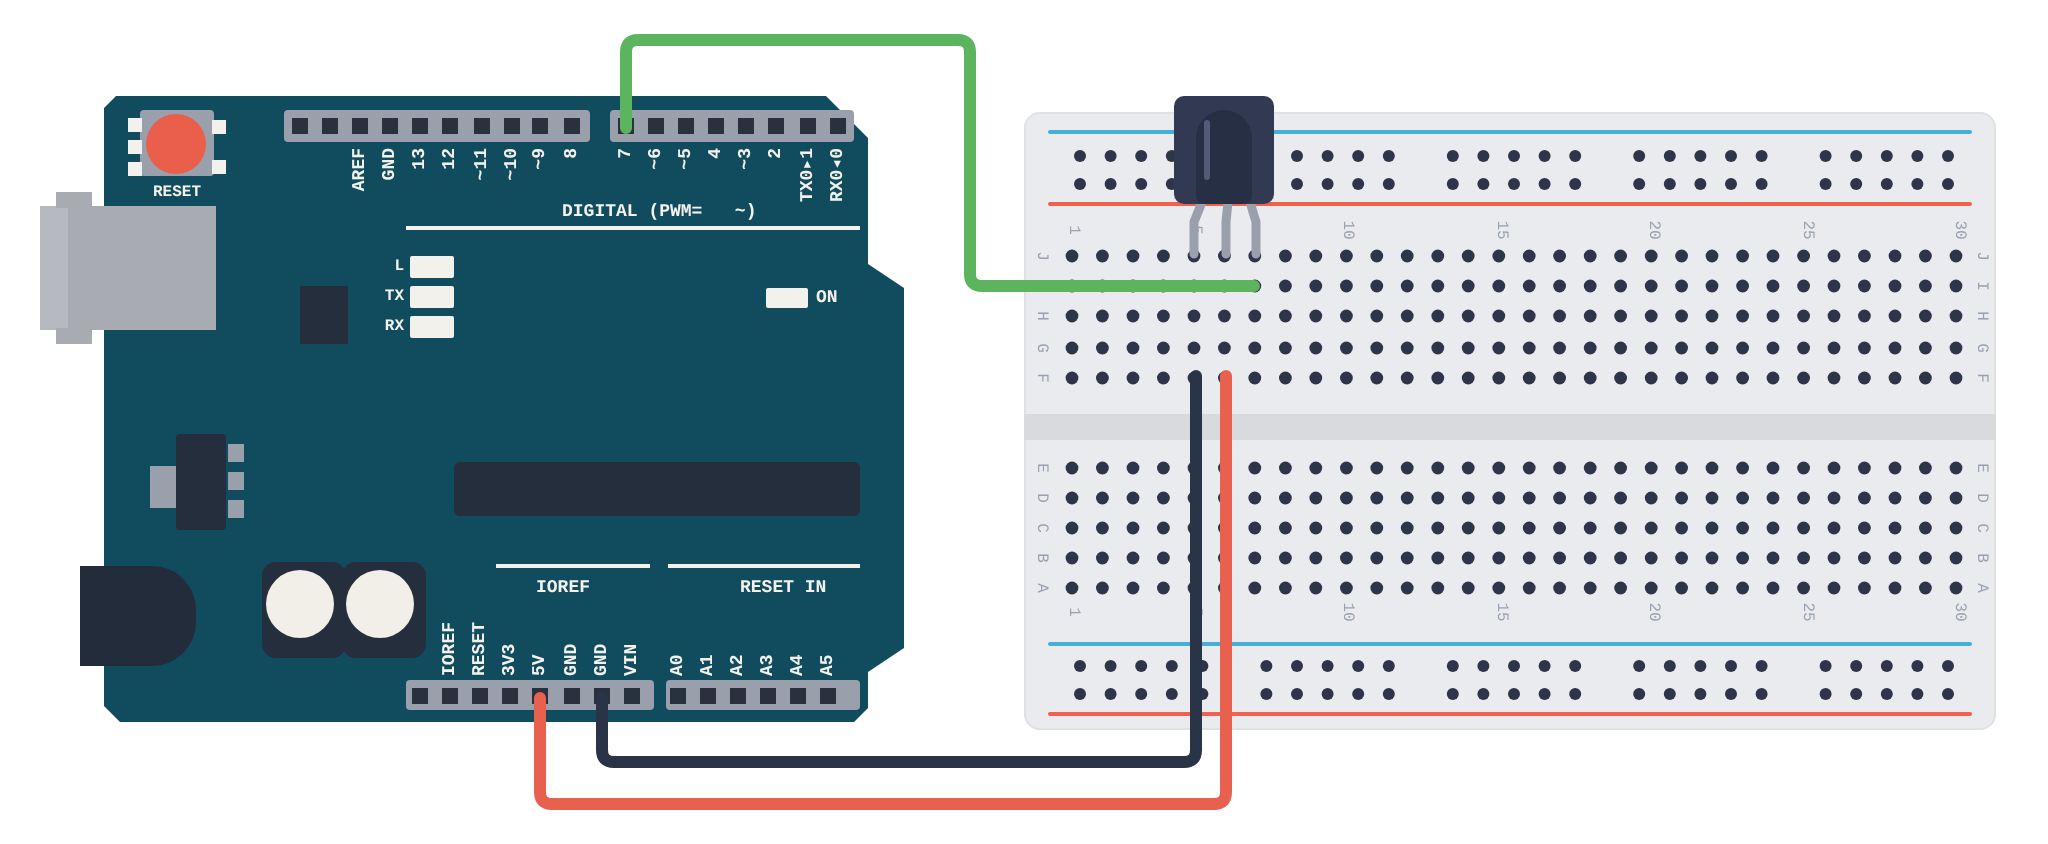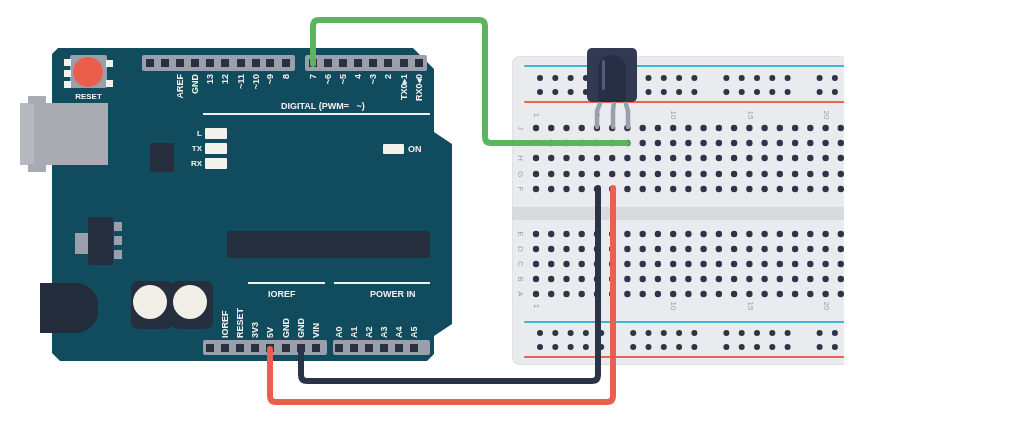--- a/index.html
+++ b/index.html
@@ -1,17 +1,17 @@
 <!DOCTYPE html>
 <html><head>
 <meta charset="utf-8">
 <style>
   html,body{margin:0;padding:0;background:#fff;}
-  .stage{position:relative;width:844px;height:422px;background:#ffffff;overflow:hidden;
-         font-family:Liberation Sans, sans-serif;}
+  .stage{position:relative;width:1024px;height:422px;background:#ffffff;overflow:hidden;
+         font-family:Liberation Mono, monospace;}
   .abs{position:absolute;}
   
   .arduino{left:52px;top:48px;width:400px;height:313px;background:var(--c-board_teal);
     clip-path:polygon(0px 6px,6px 0px,361px 0px,382px 21px,382px 84px,400px 96px,
                       400px 276px,382px 288px,382px 306px,375px 313px,8px 313px,0px 305px);}
   .usb{left:20px;top:103px;width:88px;height:62px;background:var(--c-usb_gray);}
   .usb-strip{left:20px;top:103px;width:14px;height:62px;background:#b6b9bf;}
   .usb-tab{width:18px;height:8px;background:var(--c-usb_gray);}
   .jack{left:40px;top:283px;width:58px;height:50px;background:var(--c-jack_dark);
         border-radius:0 22px 22px 0;}
@@ -584,21 +584,21 @@
       <div class="vbot" style="left: 379px; top: 338px;">A3</div>
       <div class="vbot" style="left: 394px; top: 338px;">A4</div>
       <div class="vbot" style="left: 409px; top: 338px;">A5</div>
     </div>
 
   <div class="abs wline" style="left:203px;top:113px;width:227px;"></div>
   <div class="alabel" style="left:281px;top:101px;">DIGITAL (PWM=   ~)</div>
   <div class="abs wline" style="left:248px;top:282px;width:77px;"></div>
   <div class="alabel" style="left:268px;top:289px;">IOREF</div>
   <div class="abs wline" style="left:334px;top:282px;width:96px;"></div>
-  <div class="alabel" style="left:370px;top:289px;">POWER IN</div>
+  <div class="alabel" style="left:370px;top:289px;">RESET IN</div>
 
   <div class="abs led" style="left:205px;top:128px;width:22px;height:11px;"></div>
   <div class="rlabel" style="left:170px;top:129px;width:32px;">L</div>
   <div class="abs led" style="left:205px;top:143px;width:22px;height:11px;"></div>
   <div class="rlabel" style="left:170px;top:144px;width:32px;">TX</div>
   <div class="abs led" style="left:205px;top:158px;width:22px;height:11px;"></div>
   <div class="rlabel" style="left:170px;top:159px;width:32px;">RX</div>
   <div class="abs led" style="left:383px;top:144px;width:21px;height:10px;"></div>
   <div class="alabel" style="left:408px;top:144px;">ON</div>
   <div class="abs comp" style="left:150px;top:143px;width:24px;height:29px;"></div>

